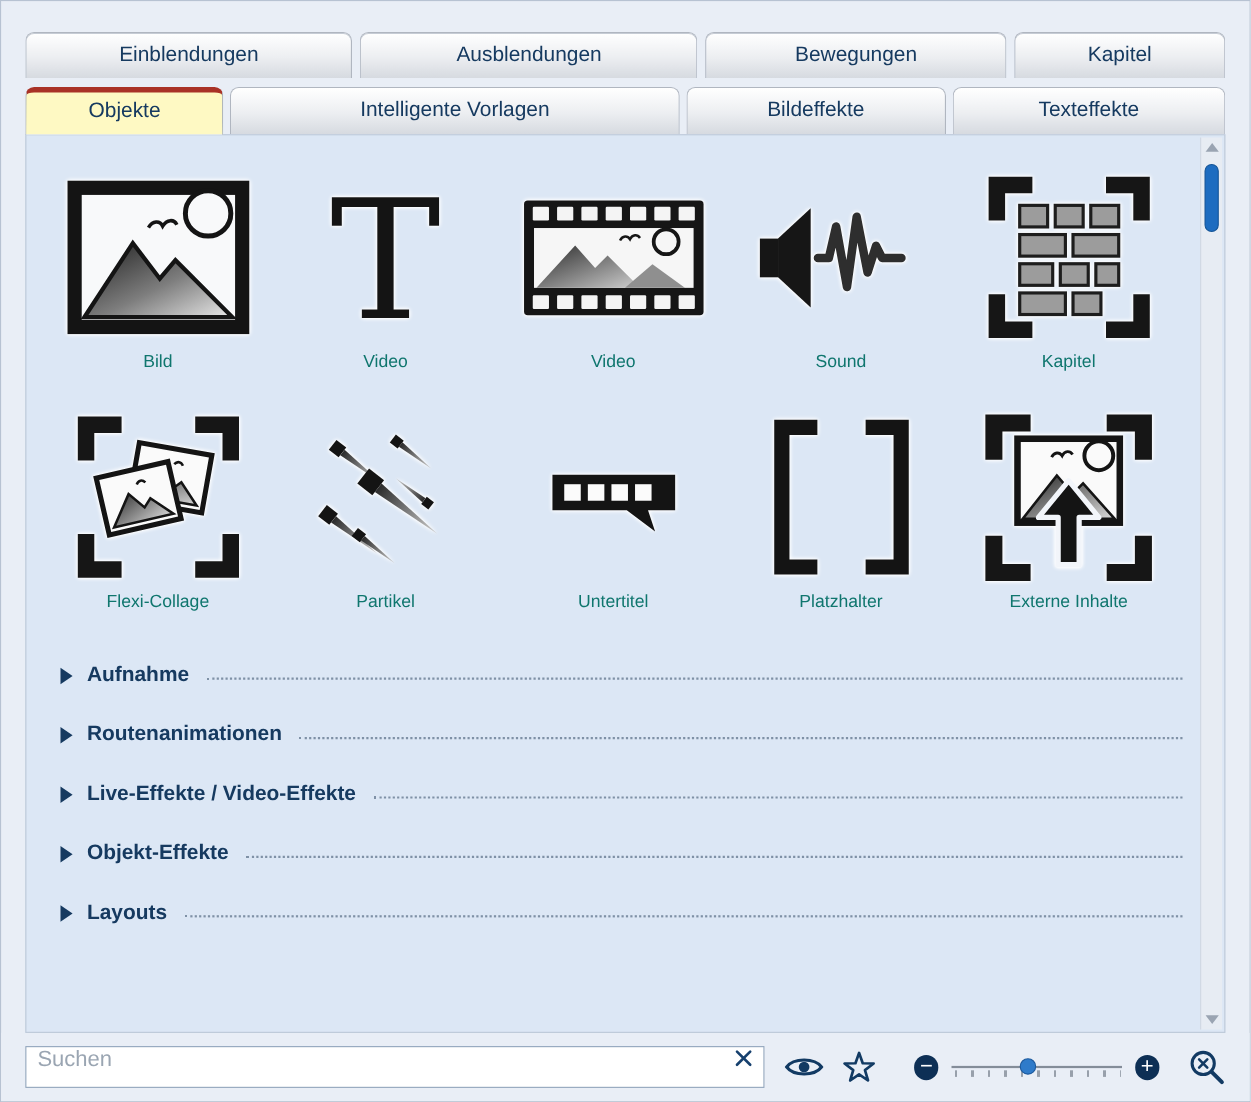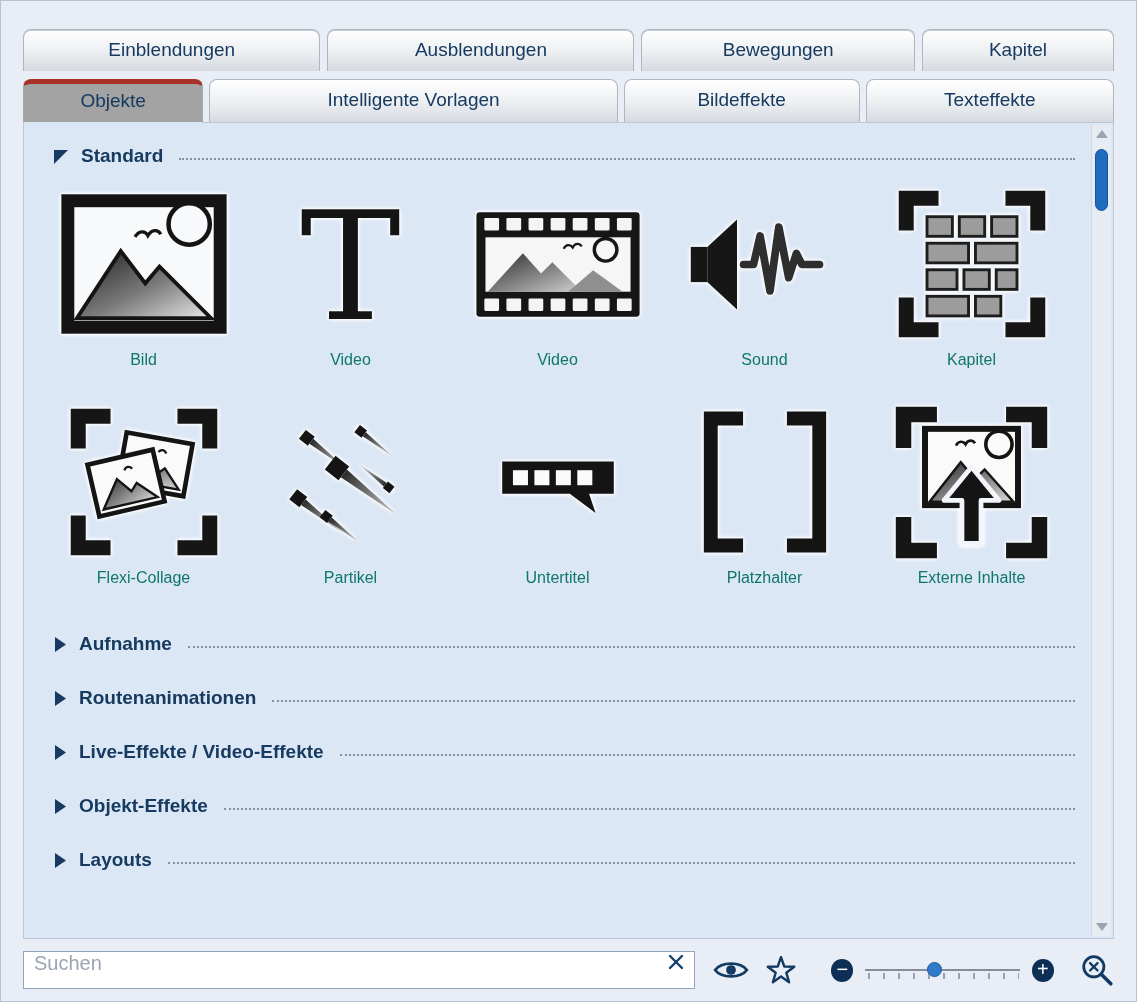--- a/index.html
+++ b/index.html
@@ -21,21 +21,21 @@
   .tab {
     background:linear-gradient(#ffffff, #eceef1 55%, #d6dae0);
     border:1px solid #b0b6c0; border-bottom:none;
     border-radius:8px 8px 0 0;
     color:#163a60; font-size:19px; text-align:center;
     padding:9px 4px 10px 4px;
     cursor:pointer; white-space:nowrap; overflow:hidden;
   }
   .tabs-top .tab { box-shadow:0 1px 0 #c6ccd5 inset; }
   .tab.active {
-    background:#a3a3a3;
+    background:#fef9c3;
     border-top:5px solid #a93226;
     border-left:1px solid #9fa8b4; border-right:1px solid #9fa8b4;
     padding-top:6px;
     margin-bottom:-1px; border-bottom:1px solid #dce7f5;
     position:relative; z-index:3;
   }
   
   .content {
     flex:1; margin:0 22px; position:relative;
     background:#dce7f5;
@@ -119,27 +119,20 @@
   <div class="tabs-main">
     <div class="tab active" style="flex:178 0 0;">Objekte</div>
     <div class="tab" style="flex:416 0 0;">Intelligente Vorlagen</div>
     <div class="tab" style="flex:236 0 0;">Bildeffekte</div>
     <div class="tab" style="flex:249 0 0;">Texteffekte</div>
   </div>
 
   <div class="content">
     <div class="content-inner">
 
-      <div class="section-row">
-        <svg width="17" height="17" viewBox="0 0 17 17">
-            <polygon points="2,2 16,2 2,16" fill="#163a60"></polygon>
-          </svg>
-        <span class="section-label">Standard</span>
-        <span class="section-leader"></span>
-      </div>
 
       <div class="tile-grid">
 
         <div class="tile">
           <div class="tile-icon">
             <svg width="168" height="142" viewBox="0 0 130 110">
               <defs>
                   <linearGradient id="g1" x1="0" y1="0" x2="1" y2="1">
                 <stop offset="0" stop-color="#1c1c1c"></stop>
                     <stop offset="0.55" stop-color="#7d7d7d"></stop>

